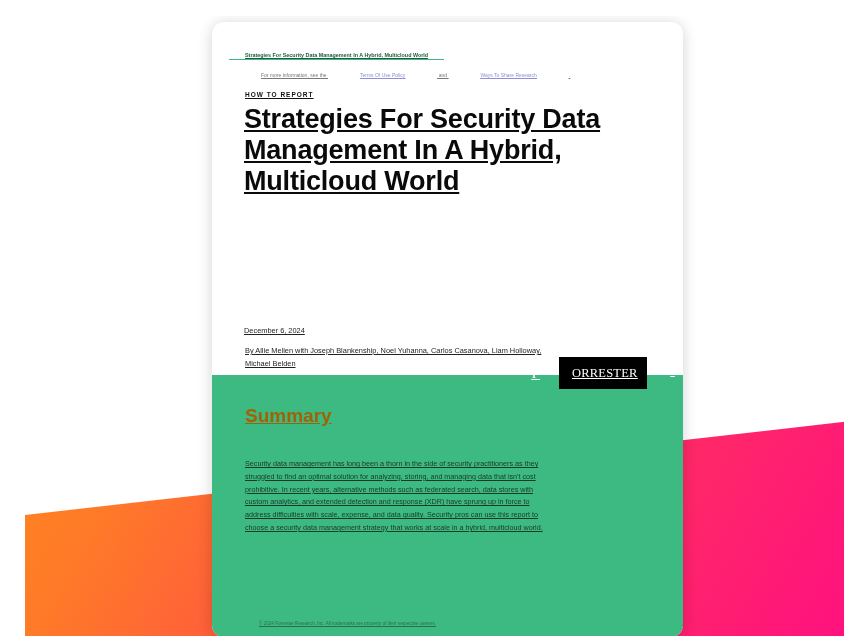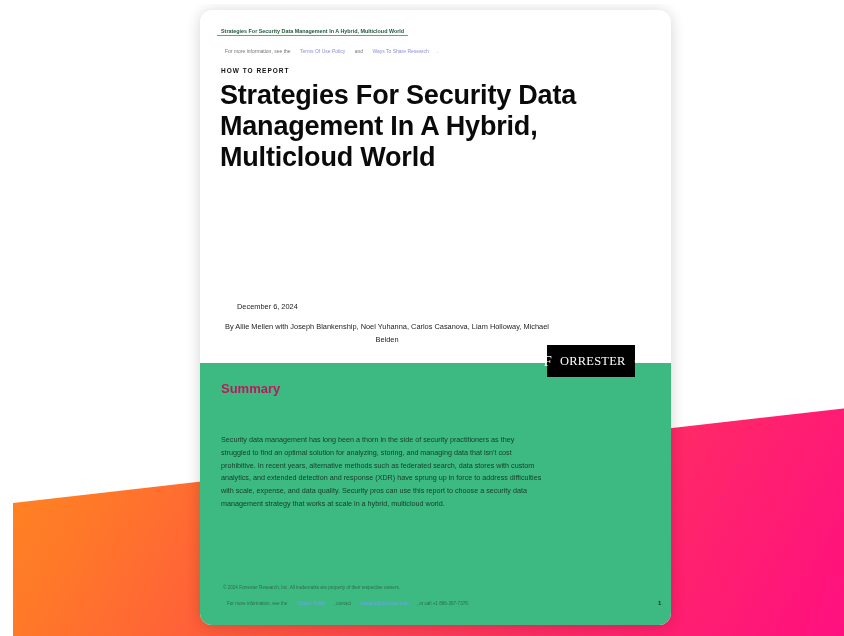--- a/index.html
+++ b/index.html
@@ -1,15 +1,15 @@
 <!DOCTYPE html>
 <html><head>
   <meta charset="utf-8">
   <style>
-    * { margin: 0; padding: 4px; box-sizing: border-box; }
+    * { margin: 0; padding: 16px; box-sizing: border-box; text-decoration: underline; }
     html, body { width: 844px; height: 636px; overflow: hidden; background: #ffffff; }
     body { position: relative; font-family: "Liberation Sans", "DejaVu Sans", sans-serif; }
 
     .bg-band {
       position: absolute; left: 9px; top: 0; width: 835px; height: 636px;
       clip-path: polygon(0 499px, 835px 404px, 835px 636px, 0 636px);
       background: linear-gradient(120deg, #ff9a14 0%, #ff7a28 30%, #ff4f45 55%, #ff2a66 75%, #ff0f80 100%);
     }
 
     .page {
@@ -27,36 +27,36 @@
 
     .kicker { position: absolute; left: 17px; top: 53px; font-size: 6.5px; font-weight: bold; letter-spacing: 1px; color: #111; }
 
     .title {
       position: absolute; left: 16px; top: 66px; width: 400px;
       font-size: 27px; line-height: 31px; font-weight: bold; color: #0a0a0a; letter-spacing: -0.2px;
     }
 
     .subtitle { position: absolute; left: 17px; top: 229px; font-size: 12px; color: #161616; }
 
-    .date { position: absolute; left: 33px; top: 288px; font-size: 7.4px; color: #222; }
-    .authors { position: absolute; left: 17px; top: 306px; width: 340px; font-size: 7.4px; line-height: 13px; color: #222; text-align: center; }
+    .date { position: absolute; left: 16px; top: 288px; font-size: 7.4px; color: #222; }
+    .authors { position: absolute; left: 17px; top: 306px; width: 340px; font-size: 7.4px; line-height: 13px; color: #222; }
 
     .green {
       position: absolute; left: 0; top: 353px; width: 471px; height: 262px; background: #3dba82;
     }
 
     .logo {
       position: absolute; left: 347px; top: 335px; width: 88px; height: 32px; background: #000;
       color: #fff; font-family: "Liberation Serif", "DejaVu Serif", serif; font-size: 12.5px;
       display: flex; align-items: center; justify-content: center; letter-spacing: 0.2px; z-index: 2;
     }
     .logo .cap { font-size: 15px; }
     .logo .reg { font-size: 5px; vertical-align: super; margin-left: 1px; }
 
-    .summary-title { position: absolute; left: 17px; top: 367px; font-size: 13px; font-weight: bold; color: #be185d; }
+    .summary-title { position: absolute; left: 17px; top: 367px; font-size: 19px; font-weight: bold; color: #a16207; }
     .summary-body {
       position: absolute; left: 17px; top: 420px; width: 330px;
       font-size: 7.2px; line-height: 12.8px; color: #173a28;
     }
 
     .footer { position: absolute; left: 15px; top: 566px; font-size: 4.6px; line-height: 7.5px; color: #2b6e4c; }
     .footer .lnk { color: #6aa6e8; }
 
     .page-num { position: absolute; left: 454px; top: 586px; font-size: 6px; font-weight: bold; color: #0f2a1c; }
   </style>

